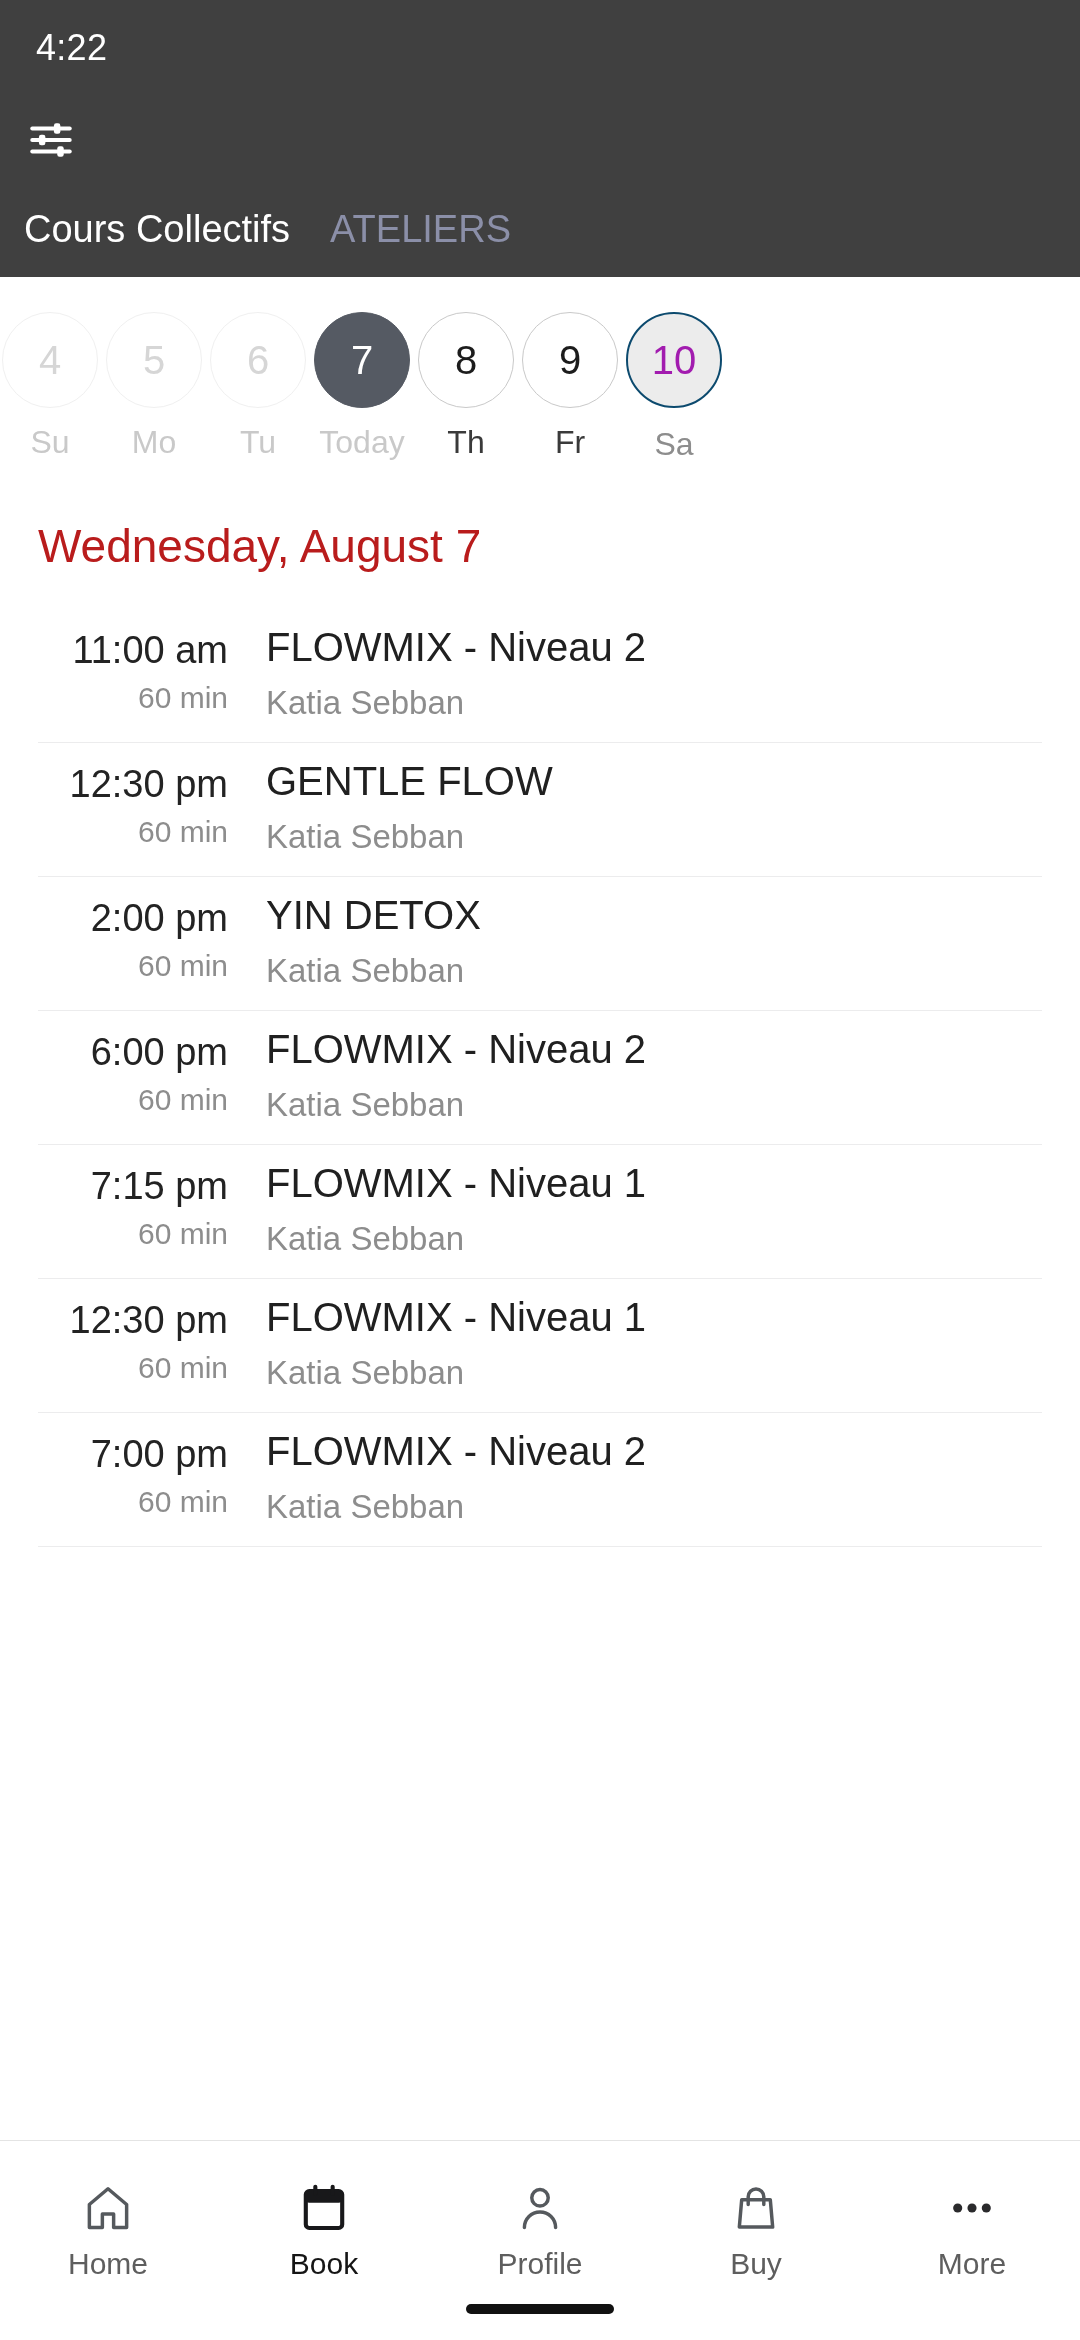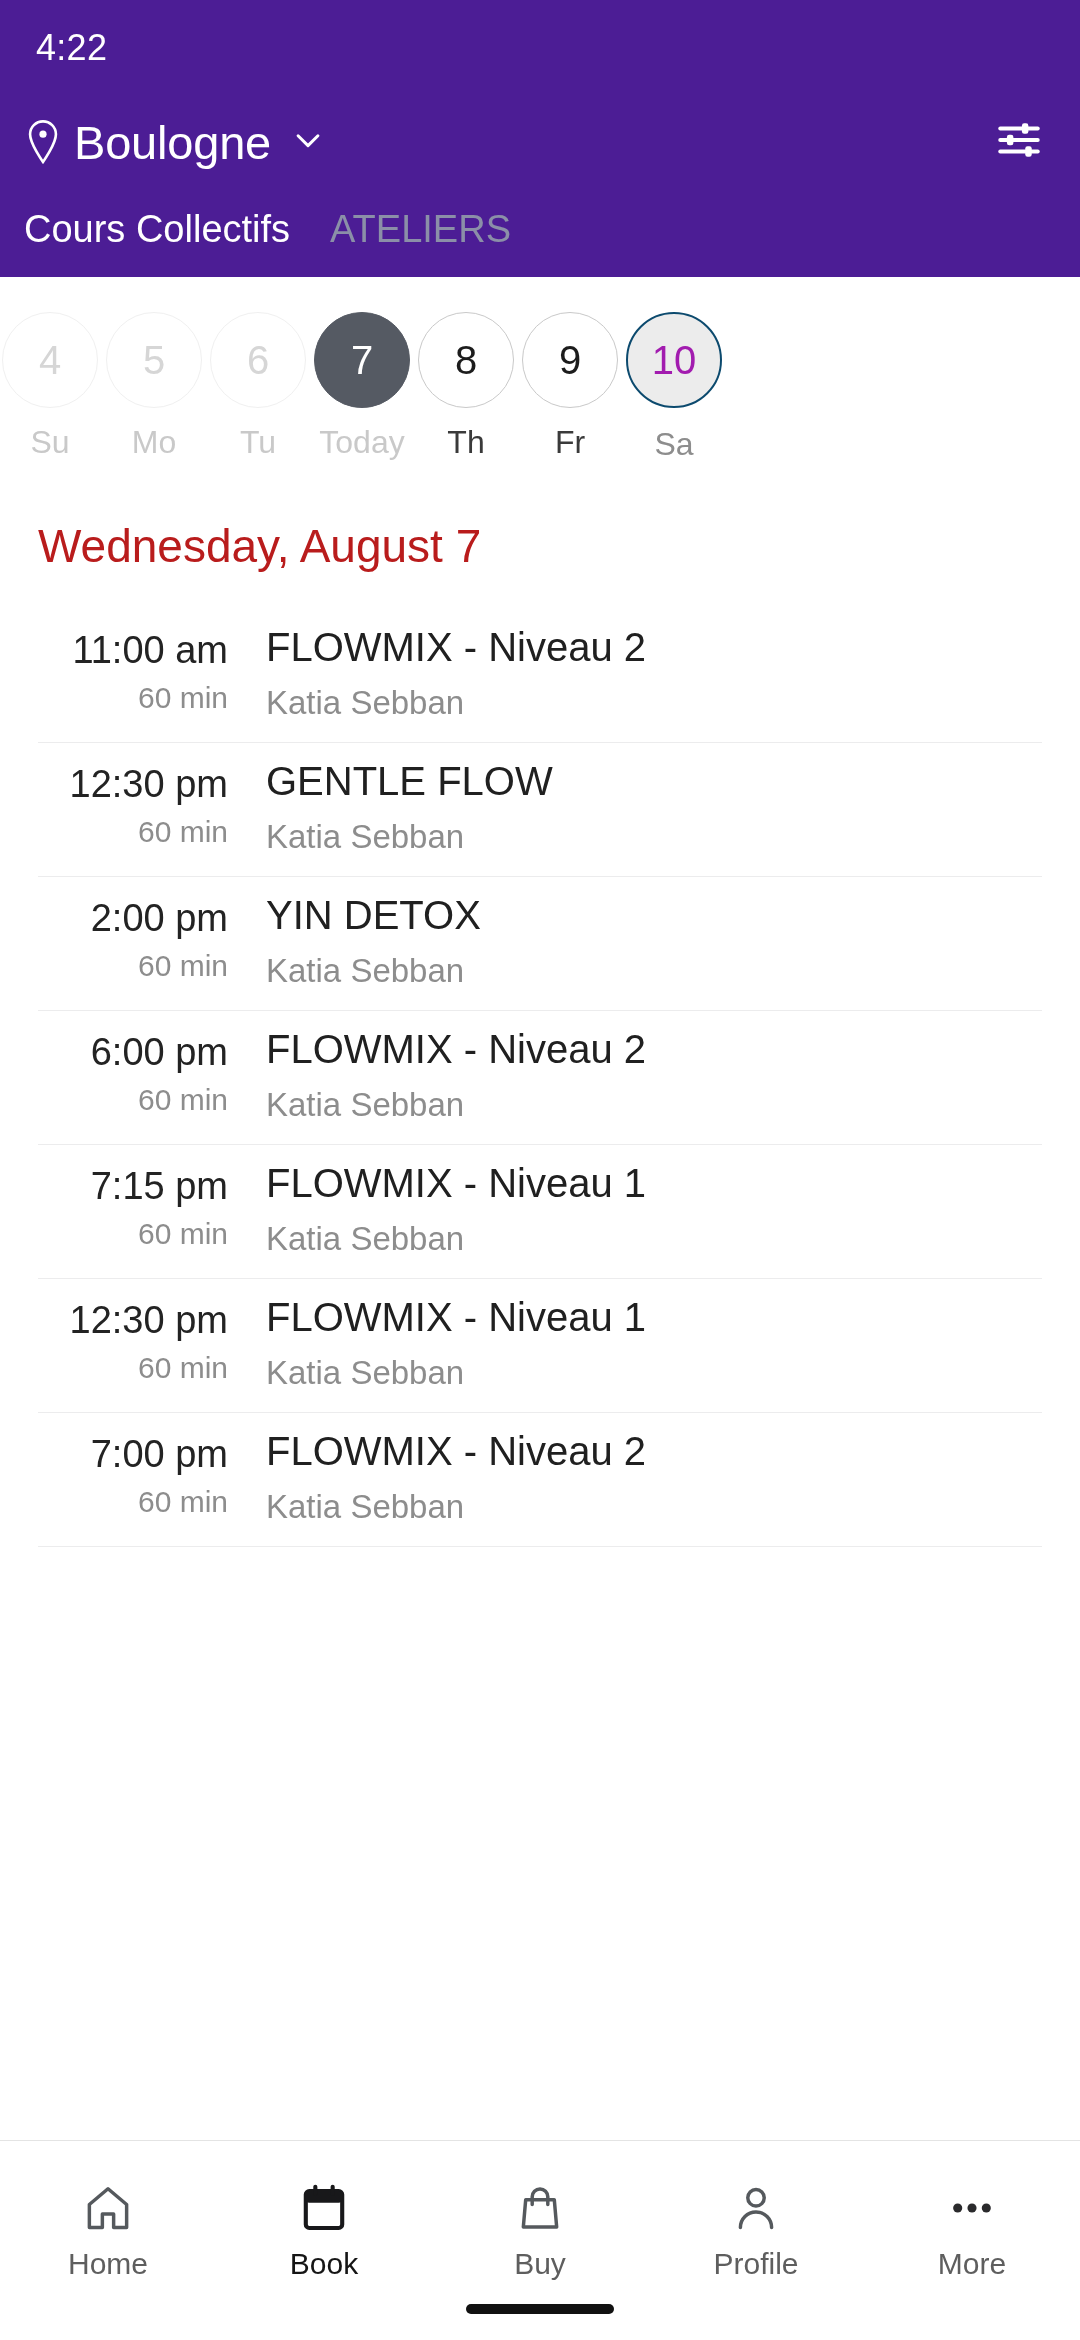--- a/index.html
+++ b/index.html
@@ -13,21 +13,21 @@
     position:relative;
     width:1080px;
     height:2340px;
     background:#ffffff;
     display:flex;
     flex-direction:column;
   }
 
   
   .header {
-    background:#4c1d95;
+    background:#404040;
     height:277px;
     flex:0 0 277px;
     position:relative;
   }
   .statusbar {
     height:96px;
     display:flex;
     align-items:center;
     padding-left:36px;
   }
@@ -224,34 +224,20 @@
 
 <div class="phone">
 
   <div class="header">
 
     <div class="statusbar">
       <span class="status-time">4:22</span>
     </div>
 
     <div class="header-main">
-      <div class="loc-group">
-        <span>
-          <svg class="pin-icon" viewBox="0 0 24 32">
-            <path d="M12 1C6.8 1 2.6 5.2 2.6 10.4c0 7 9.4 20.1 9.4 20.1s9.4-13.1 9.4-20.1C21.4 5.2 17.2 1 12 1z" fill="none" stroke="#ffffff" stroke-width="1.9"></path>
-            <circle cx="12" cy="10.3" r="2.6" fill="#ffffff"></circle>
-          </svg>
-        </span>
-        <span class="loc-name">Boulogne</span>
-        <span>
-          <svg class="chev" viewBox="0 0 24 24">
-            <path d="M5 9l7 7 7-7" fill="none" stroke="#ffffff" stroke-width="2.1" stroke-linecap="round" stroke-linejoin="round"></path>
-          </svg>
-        </span>
-      </div>
 
       <span>
         <svg class="tune-icon" viewBox="0 0 24 24">
           <g stroke="#ffffff" stroke-width="1.9" stroke-linecap="round">
             <line x1="3" y1="6.5" x2="21" y2="6.5"></line>
             <line x1="3" y1="12" x2="21" y2="12"></line>
             <line x1="3" y1="17.5" x2="21" y2="17.5"></line>
           </g>
           <rect x="13.4" y="4.0" width="3.1" height="5.0" rx="1.1" fill="#ffffff"></rect>
           <rect x="6.2" y="9.5" width="3.1" height="5.0" rx="1.1" fill="#ffffff"></rect>
@@ -406,35 +392,35 @@
           <line x1="8" y1="2.2" x2="8" y2="5.4" stroke="#18181a" stroke-width="1.9" stroke-linecap="round"></line>
           <line x1="16" y1="2.2" x2="16" y2="5.4" stroke="#18181a" stroke-width="1.9" stroke-linecap="round"></line>
         </svg>
       </div>
       <div class="navlabel">Book</div>
     </div>
 
     <div class="navitem">
       <div class="navicon">
         <svg width="52" height="52" viewBox="0 0 24 24">
-          <path d="M5.4 8.2h13.2l1.1 12.6H4.3z" fill="none" stroke="#55595d" stroke-width="1.6" stroke-linejoin="round"></path>
-          <path d="M8.4 10.4V6.8a3.6 3.6 0 0 1 7.2 0v3.6" fill="none" stroke="#55595d" stroke-width="1.6" stroke-linecap="round"></path>
-        </svg>
-      </div>
-      <div class="navlabel">Buy</div>
+          <circle cx="12" cy="7.3" r="3.8" fill="none" stroke="#55595d" stroke-width="1.6"></circle>
+          <path d="M4.8 21c0-4 3.2-7.2 7.2-7.2s7.2 3.2 7.2 7.2" fill="none" stroke="#55595d" stroke-width="1.6" stroke-linecap="round"></path>
+        </svg>
+      </div>
+      <div class="navlabel">Profile</div>
     </div>
 
     <div class="navitem">
       <div class="navicon">
         <svg width="52" height="52" viewBox="0 0 24 24">
-          <circle cx="12" cy="7.3" r="3.8" fill="none" stroke="#55595d" stroke-width="1.6"></circle>
-          <path d="M4.8 21c0-4 3.2-7.2 7.2-7.2s7.2 3.2 7.2 7.2" fill="none" stroke="#55595d" stroke-width="1.6" stroke-linecap="round"></path>
-        </svg>
-      </div>
-      <div class="navlabel">Profile</div>
+          <path d="M5.4 8.2h13.2l1.1 12.6H4.3z" fill="none" stroke="#55595d" stroke-width="1.6" stroke-linejoin="round"></path>
+          <path d="M8.4 10.4V6.8a3.6 3.6 0 0 1 7.2 0v3.6" fill="none" stroke="#55595d" stroke-width="1.6" stroke-linecap="round"></path>
+        </svg>
+      </div>
+      <div class="navlabel">Buy</div>
     </div>
 
     <div class="navitem">
       <div class="navicon">
         <svg width="52" height="52" viewBox="0 0 24 24">
           <circle cx="5.4" cy="12" r="2.1" fill="#2a2a2c"></circle>
           <circle cx="12" cy="12" r="2.1" fill="#2a2a2c"></circle>
           <circle cx="18.6" cy="12" r="2.1" fill="#2a2a2c"></circle>
         </svg>
       </div>

